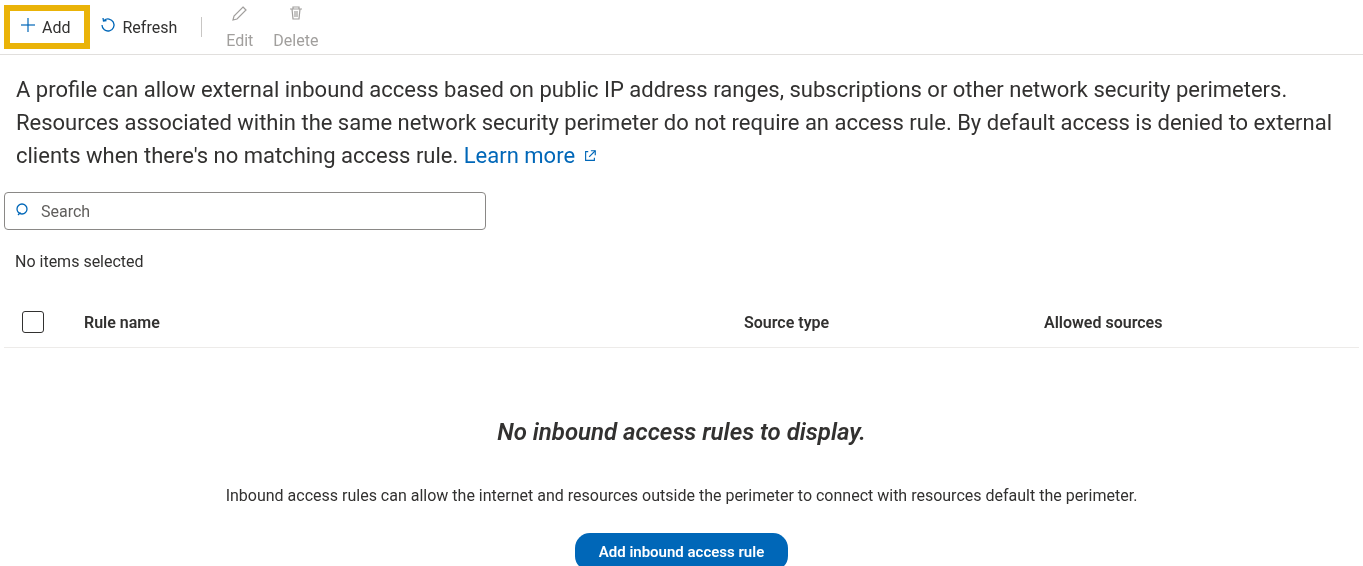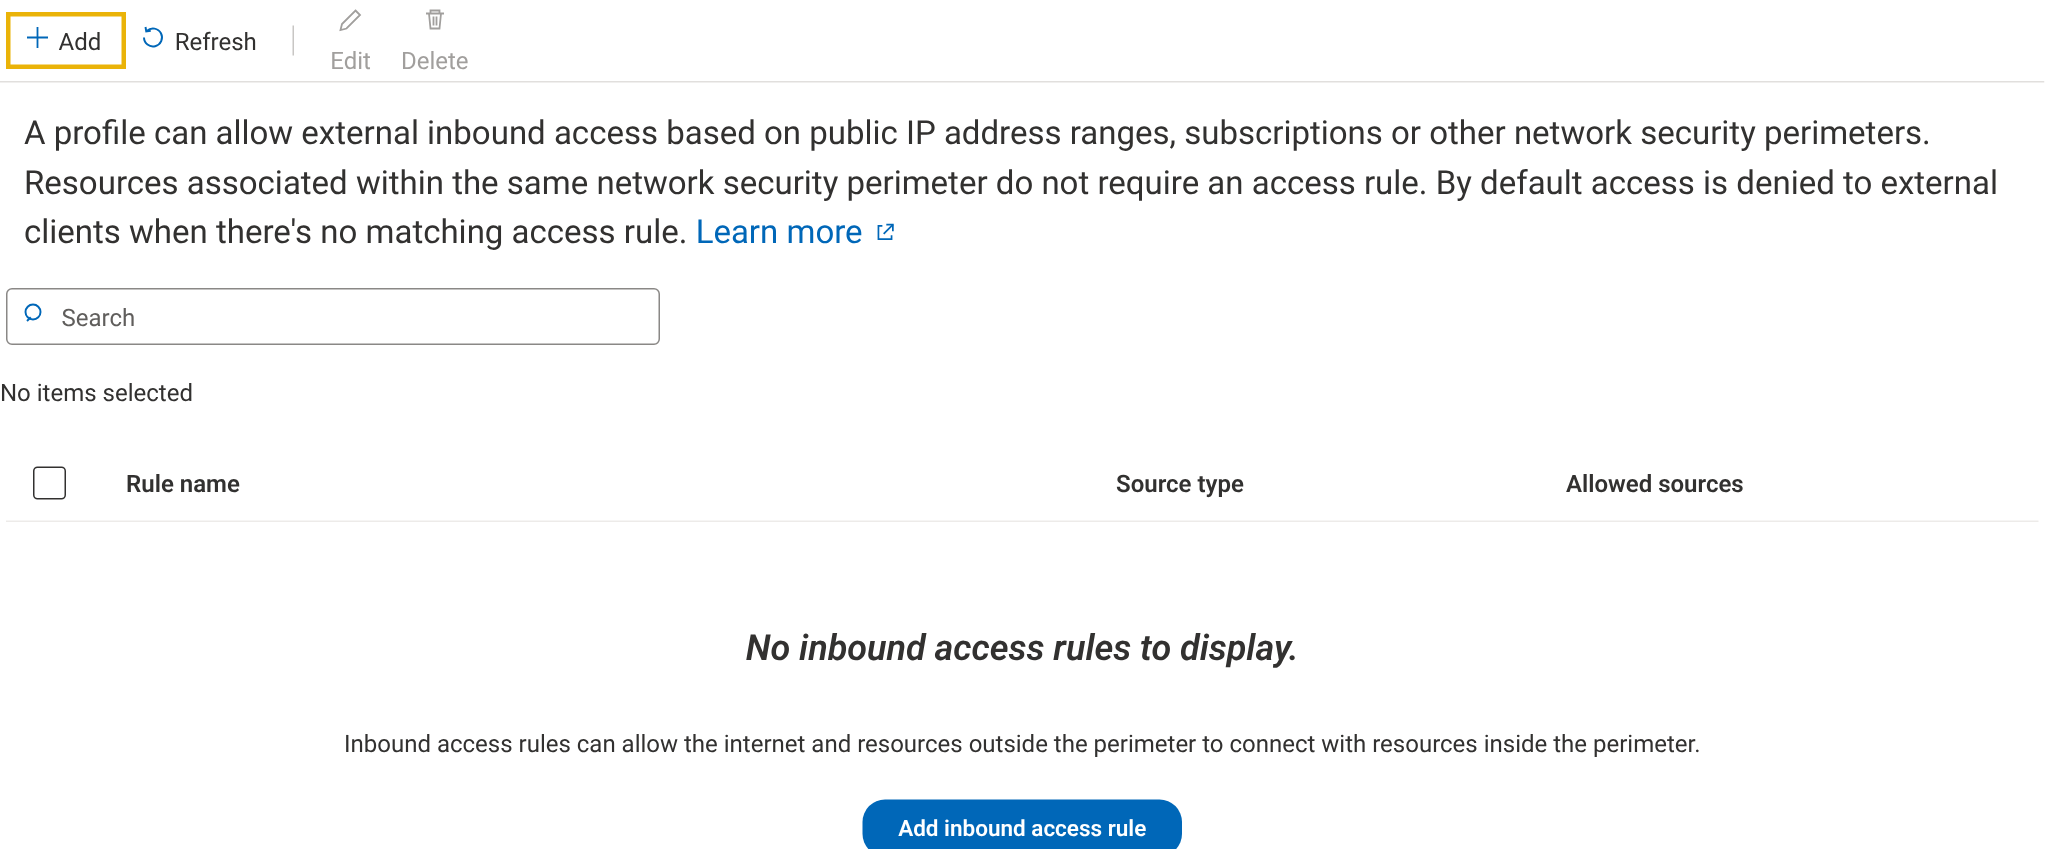--- a/index.html
+++ b/index.html
@@ -32,21 +32,21 @@
       font-size: 16px;
       color: #323130;
       font-family: inherit;
     }
     .toolbar-button.disabled {
       color: #a19f9d;
       cursor: default;
       flex-direction: column;
     }
     .toolbar-button.highlighted {
-      border: 3px solid #eab308;
+      border: 6px solid #eab308;
       padding: 6px 14px 6px 10px;
     }
     .toolbar-sep {
       width: 1px;
       height: 20px;
       background: #c8c6c4;
       margin: 0 14px;
     }
     .icon-svg {
       width: 16px;
@@ -66,40 +66,40 @@
       display: inline-flex;
       align-items: center;
       gap: 8px;
     }
     .search-wrapper {
       margin: 20px 4px 0 4px;
     }
     .search-box {
       display: flex;
       align-items: center;
-      width: 436px;
+      width: 482px;
       height: 38px;
       border: 1px solid #8a8886;
       border-radius: 4px;
       padding: 0 10px;
       gap: 10px;
     }
     .search-input {
       border: none;
       outline: none;
       flex: 1;
       font-size: 16px;
       color: #323130;
       font-family: inherit;
     }
     .search-input::placeholder {
       color: #605e5c;
     }
     .selection-text {
-      margin: 22px 4px 0 0;
+      margin: 22px 4px 0 15px;
       font-size: 16px;
       color: #323130;
     }
     .table-header {
       display: flex;
       align-items: center;
       margin: 32px 4px 0 4px;
       padding: 8px 0 14px 0;
       border-bottom: 1px solid #edebe9;
     }
@@ -237,15 +237,15 @@
   <div class="checkbox-cell">
     <div class="checkbox"></div>
   </div>
   <div class="col-rulename">Rule name</div>
   <div class="col-sourcetype">Source type</div>
   <div class="col-allowed">Allowed sources</div>
 </div>
 
 <div class="empty-state">
   <div class="empty-title">No inbound access rules to display.</div>
-  <div class="empty-sub">Inbound access rules can allow the internet and resources outside the perimeter to connect with resources inside the perimeter.</div>
+  <div class="empty-sub">Inbound access rules can allow the internet and resources outside the perimeter to connect with resources default the perimeter.</div>
   <button class="primary-button">Add inbound access rule</button>
 </div>
 
 </body></html>

